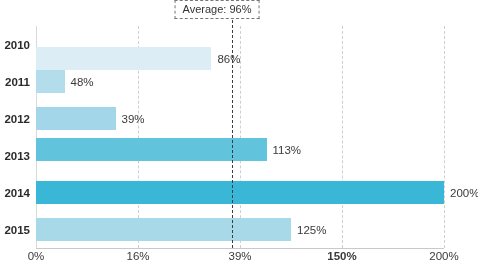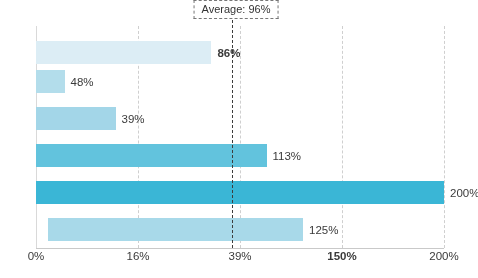--- a/index.html
+++ b/index.html
@@ -122,59 +122,67 @@
     color: #3a3a3a;
     transform: translateX(-50%);
     white-space: nowrap;
   }
 </style>
 </head>
 <body>
 
 <div id="chart-root">
 
+  <div id="y-axis">
+      <div class="y-label" style="top: 18.5px;">2010</div>
+      <div class="y-label" style="top: 55.5px;">2011</div>
+      <div class="y-label" style="top: 92.5px;">2012</div>
+      <div class="y-label" style="top: 129.5px;">2013</div>
+      <div class="y-label" style="top: 166.5px;">2014</div>
+      <div class="y-label" style="top: 203.5px;">2015</div>
+    </div>
 
   <div class="plot" id="plot">
     <div id="gridlines">
         <div class="gridline" style="left: 0px;"></div>
         <div class="gridline dashed" style="left: 102px;"></div>
         <div class="gridline dashed" style="left: 204px;"></div>
         <div class="gridline dashed" style="left: 306px;"></div>
         <div class="gridline dashed" style="left: 408px;"></div>
       </div>
     <div id="bars">
-        <div class="bar-row" style="top: 15px; height: 23px; font-weight: bold;">
+        <div class="bar-row" style="top: 21px; height: 23px;">
           <div class="bar" style="width: 175.44px; background: rgb(220, 237, 245);"></div>
           <div class="bar-value" style="left: 181.44px;">86%</div>
         </div>
         <div class="bar-row" style="top: 44px; height: 23px;">
           <div class="bar" style="width: 28.56px; background: rgb(179, 221, 235);"></div>
           <div class="bar-value" style="left: 34.56px;">48%</div>
         </div>
         <div class="bar-row" style="top: 81px; height: 23px; padding-left: 12px;">
           <div class="bar" style="width: 79.56px; background: rgb(163, 214, 232);"></div>
           <div class="bar-value" style="left: 85.56px;">39%</div>
         </div>
-        <div class="bar-row" style="top: 118px; height: 23px;">
+        <div class="bar-row" style="top: 112px; height: 23px;">
           <div class="bar" style="width: 230.52px; background: rgb(98, 195, 221);"></div>
           <div class="bar-value" style="left: 236.52px;">113%</div>
         </div>
         <div class="bar-row" style="top: 155px; height: 23px;">
           <div class="bar" style="width: 408px; background: rgb(58, 182, 214);"></div>
           <div class="bar-value" style="left: 414px;">200%</div>
         </div>
-        <div class="bar-row" style="top: 192px; height: 23px; margin-left: 12px;">
+        <div class="bar-row" style="top: 192px; height: 23px;">
           <div class="bar" style="width: 255px; background: rgb(168, 217, 233);"></div>
           <div class="bar-value" style="left: 261px;">125%</div>
         </div>
       </div>
     <div class="avg-line" id="avg-line" style="left: 195.84px;"></div>
   </div>
 
-  <div class="avg-label" id="avg-label" style="left: 236px;">Average: 96%</div>
+  <div class="avg-label" id="avg-label" style="left: 217px;">Average: 96%</div>
 
   <div class="axis-base"></div>
   <div id="x-axis">
       <div class="x-tick" style="left: 0px;">0%</div>
       <div class="x-tick" style="left: 102px;">16%</div>
       <div class="x-tick" style="left: 204px;">39%</div>
       <div class="x-tick" style="left: 306px; font-weight: bold;">150%</div>
       <div class="x-tick" style="left: 408px;">200%</div>
     </div>
 

